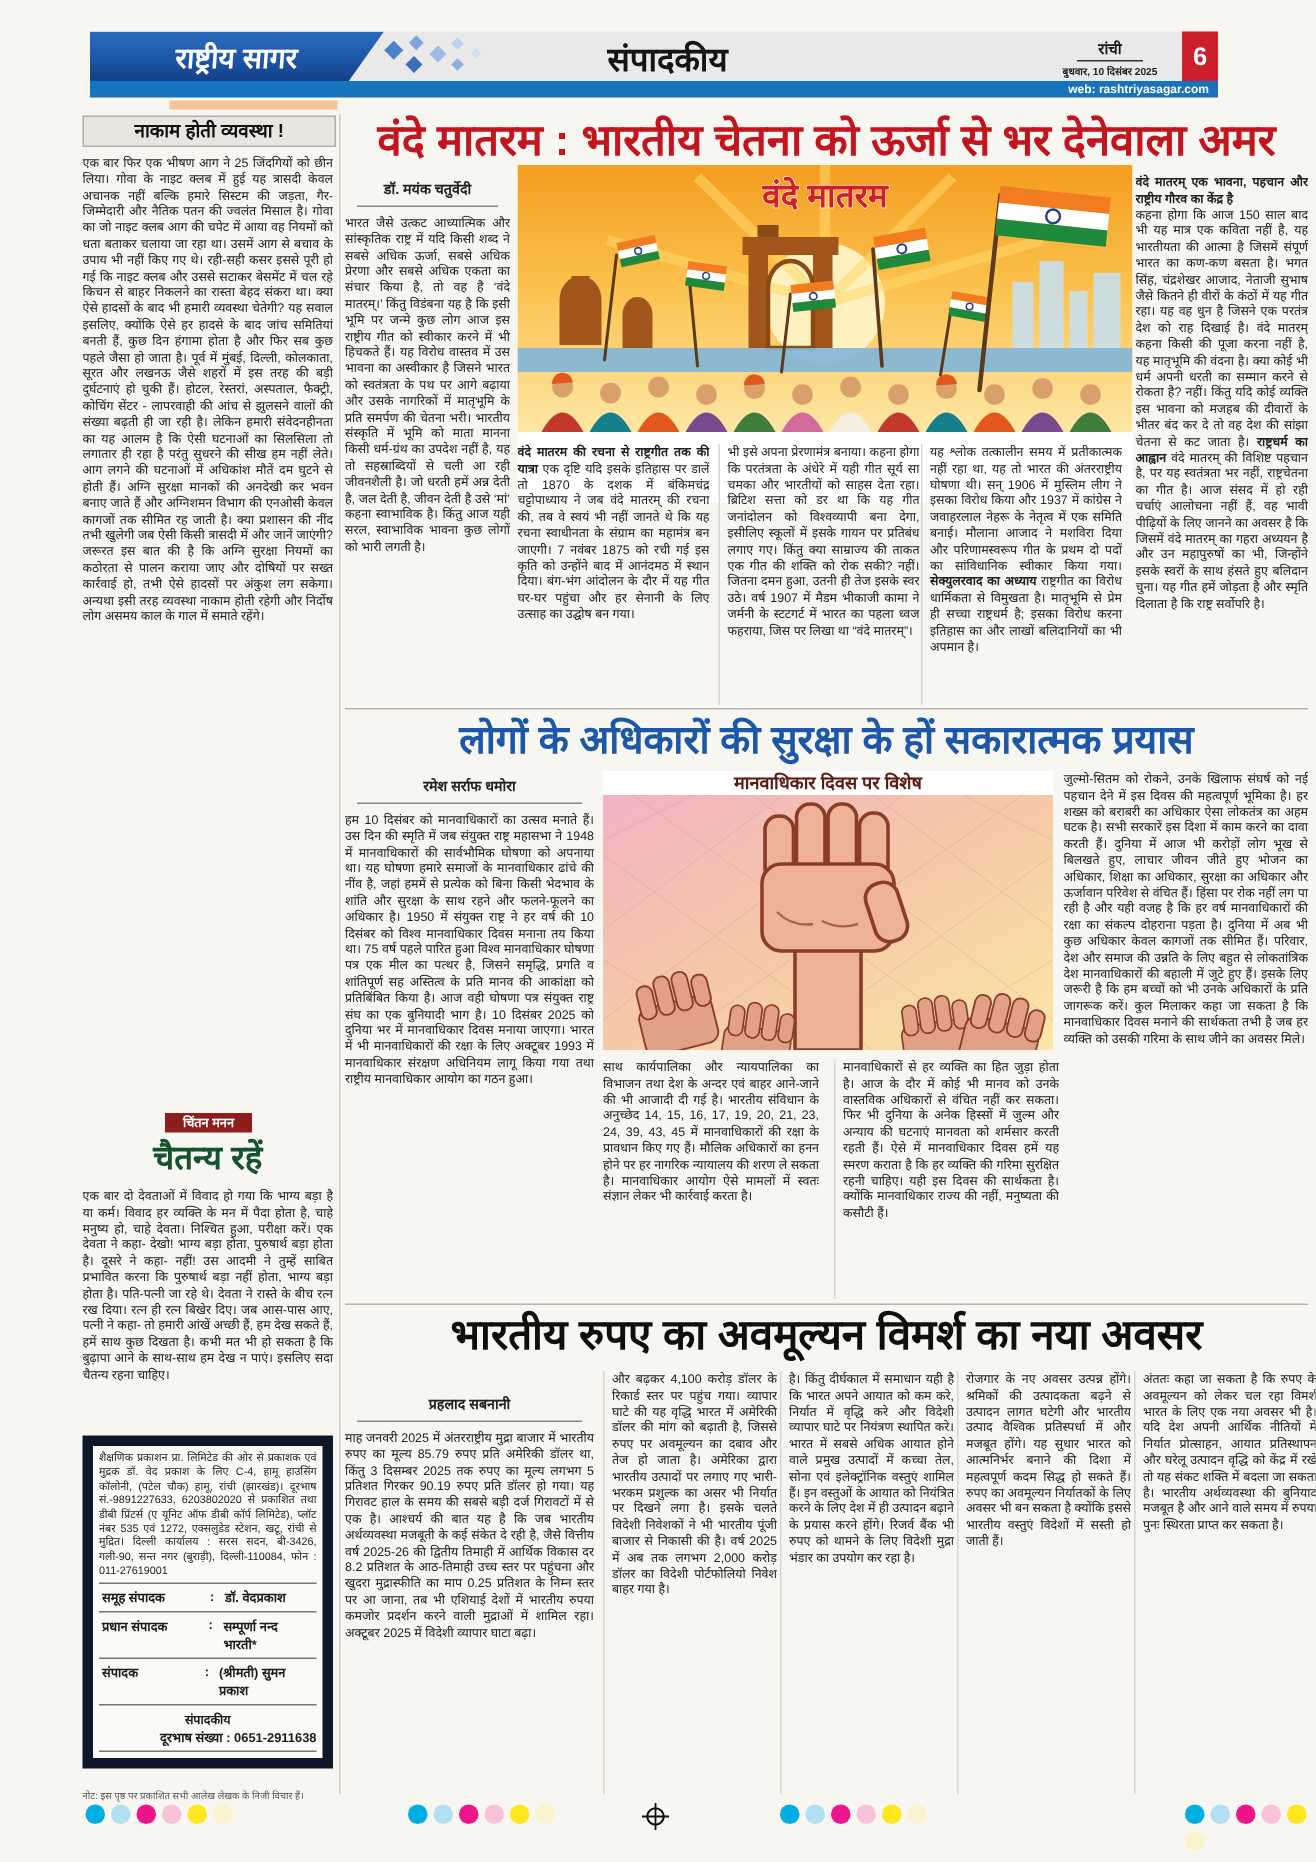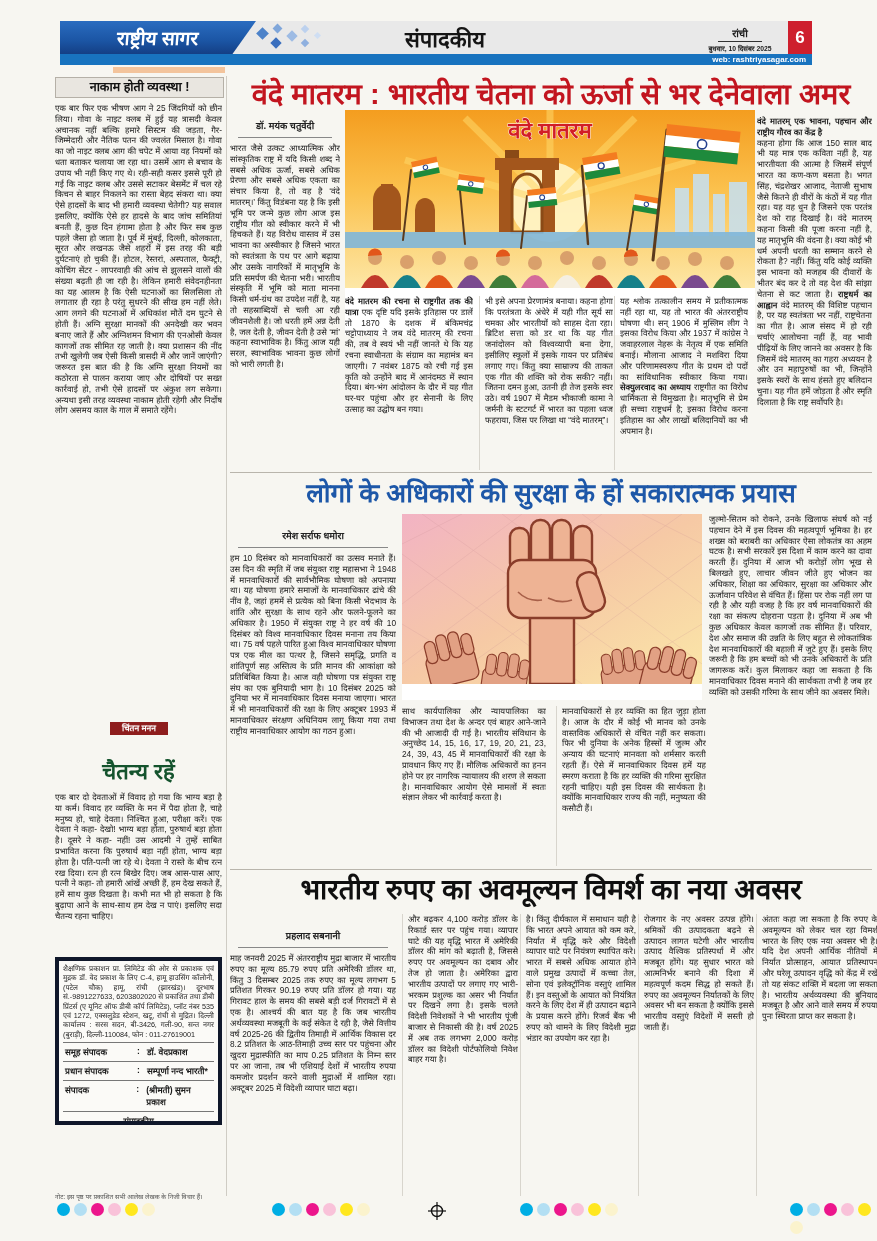--- a/index.html
+++ b/index.html
@@ -36,25 +36,25 @@
           display:flex;align-items:center;justify-content:center;font-weight:bold;font-size:17px;}
   .webstrip{left:60px;top:54px;width:752px;height:11px;background:#1873bf;color:#fff;
             font-size:8px;font-weight:bold;text-align:right;line-height:11px;padding-right:6px;box-sizing:border-box;}
   .peach-strip{left:113px;top:67px;width:112px;height:6px;background:#f3c49c;}
 
   
   .sb{left:55px;width:167px;}
   .sb-head1{top:77px;height:19px;background:#e9e6e0;border:1px solid #b5b0a7;
             font-weight:bold;font-size:12.5px;text-align:center;line-height:19px;color:#111;}
   .sb-body1{top:103px;height:633px;}
-  .sb-label{top:722px;left:110px;width:58px;height:13px;background:#8e1d1d;color:#fff;
+  .sb-label{top:742px;left:110px;width:58px;height:13px;background:#8e1d1d;color:#fff;
             font-size:8.5px;font-weight:bold;text-align:center;line-height:13px;}
   .sb-head2{top:757px;height:30px;font-size:22px;font-weight:bold;text-align:center;line-height:30px;color:#14532d;}
   .sb-body2{top:792px;height:161px;}
-  .imprint{top:957px;height:168px;border:4px solid #0f172a;background:#fbfaf7;box-sizing:border-box;padding:3px 4px;overflow:hidden;}
+  .imprint{top:957px;height:222px;border:7px solid #0f172a;background:#fbfaf7;box-sizing:border-box;padding:3px 4px;overflow:hidden;}
   .imp-pub{border-bottom:1px solid #777;padding-bottom:3px;}
   .ed-row{display:flex;border-bottom:1px solid #777;padding:3px 2px;font-size:8.6px;font-weight:bold;}
   .ed-role{width:72px;}
   .ed-colon{width:10px;}
   .imp-dept{text-align:center;font-weight:bold;font-size:8.4px;padding-top:3px;}
   .imp-phone{text-align:right;font-weight:bold;font-size:8.6px;border-bottom:1px solid #777;padding:1px 0 3px;}
   .imp-postal{text-align:center;font-weight:bold;font-size:8.4px;border-bottom:1px solid #777;padding:3px 0;}
   .imp-email{text-align:center;font-size:8.6px;padding:3px 0;}
   .imp-legal{padding-top:2px;}
   .footnote{top:1192px;font-size:6.4px;color:#555;}
@@ -270,26 +270,27 @@
       <span>वंदे मातरम् की विशिष्ट पहचान है, पर यह स्वतंत्रता भर नहीं, राष्ट्रचेतना का गीत है। आज संसद में हो रही चर्चाएं आलोचना नहीं हैं, वह भावी पीढ़ियों के लिए जानने का अवसर है कि जिसमें वंदे मातरम् का गहरा अध्ययन है और उन महापुरुषों का भी, जिन्होंने इसके स्वरों के साथ हंसते हुए बलिदान चुना। यह गीत हमें जोड़ता है और स्मृति दिलाता है कि राष्ट्र सर्वोपरि है।</span>
     </div>
   </div>
 </div>
 
 <div class="abs hrule" style="left:230px;top:472px;width:642px;"></div>
 
 <div class="abs a-headline a2-hl">लोगों के अधिकारों की सुरक्षा के हों सकारात्मक प्रयास</div>
 
 <div class="abs a2-body">
-  <div class="abs" style="left:0;top:0;width:166px;height:352px;margin-top:12px;">
+  <div class="abs" style="left:0;top:0;width:166px;height:352px;">
     <div class="byline">रमेश सर्राफ धमोरा</div>
     <div class="bodytxt just" style="height:310px;">हम 10 दिसंबर को मानवाधिकारों का उत्सव मनाते हैं। उस दिन की स्मृति में जब संयुक्त राष्ट्र महासभा ने 1948 में मानवाधिकारों की सार्वभौमिक घोषणा को अपनाया था। यह घोषणा हमारे समाजों के मानवाधिकार ढांचे की नींव है, जहां हममें से प्रत्येक को बिना किसी भेदभाव के शांति और सुरक्षा के साथ रहने और फलने-फूलने का अधिकार है। 1950 में संयुक्त राष्ट्र ने हर वर्ष की 10 दिसंबर को विश्व मानवाधिकार दिवस मनाना तय किया था। 75 वर्ष पहले पारित हुआ विश्व मानवाधिकार घोषणा पत्र एक मील का पत्थर है, जिसने समृद्धि, प्रगति व शांतिपूर्ण सह अस्तित्व के प्रति मानव की आकांक्षा को प्रतिबिंबित किया है। आज वही घोषणा पत्र संयुक्त राष्ट्र संघ का एक बुनियादी भाग है। 10 दिसंबर 2025 को दुनिया भर में मानवाधिकार दिवस मनाया जाएगा। भारत में भी मानवाधिकारों की रक्षा के लिए अक्टूबर 1993 में मानवाधिकार संरक्षण अधिनियम लागू किया गया तथा राष्ट्रीय मानवाधिकार आयोग का गठन हुआ।</div>
   </div>
 
   <div class="abs imgblock" style="left:172px;top:0;width:300px;height:186px;">
+    <div class="img-title2">मानवाधिकार दिवस पर विशेष</div>
     <svg width="300" height="170" viewBox="0 0 300 170">
       <defs>
         <linearGradient id="fistbg" x1="0" y1="0" x2="1" y2="1">
           <stop offset="0" stop-color="#f2b3c4"></stop>
             <stop offset="0.5" stop-color="#f6c9a5"></stop>
             <stop offset="1" stop-color="#fbe7a8"></stop>
         </linearGradient>
       </defs>
       <rect width="300" height="170" fill="url(#fistbg)"></rect>
       <g stroke="#c98f96" stroke-width="0.6" opacity="0.35">

